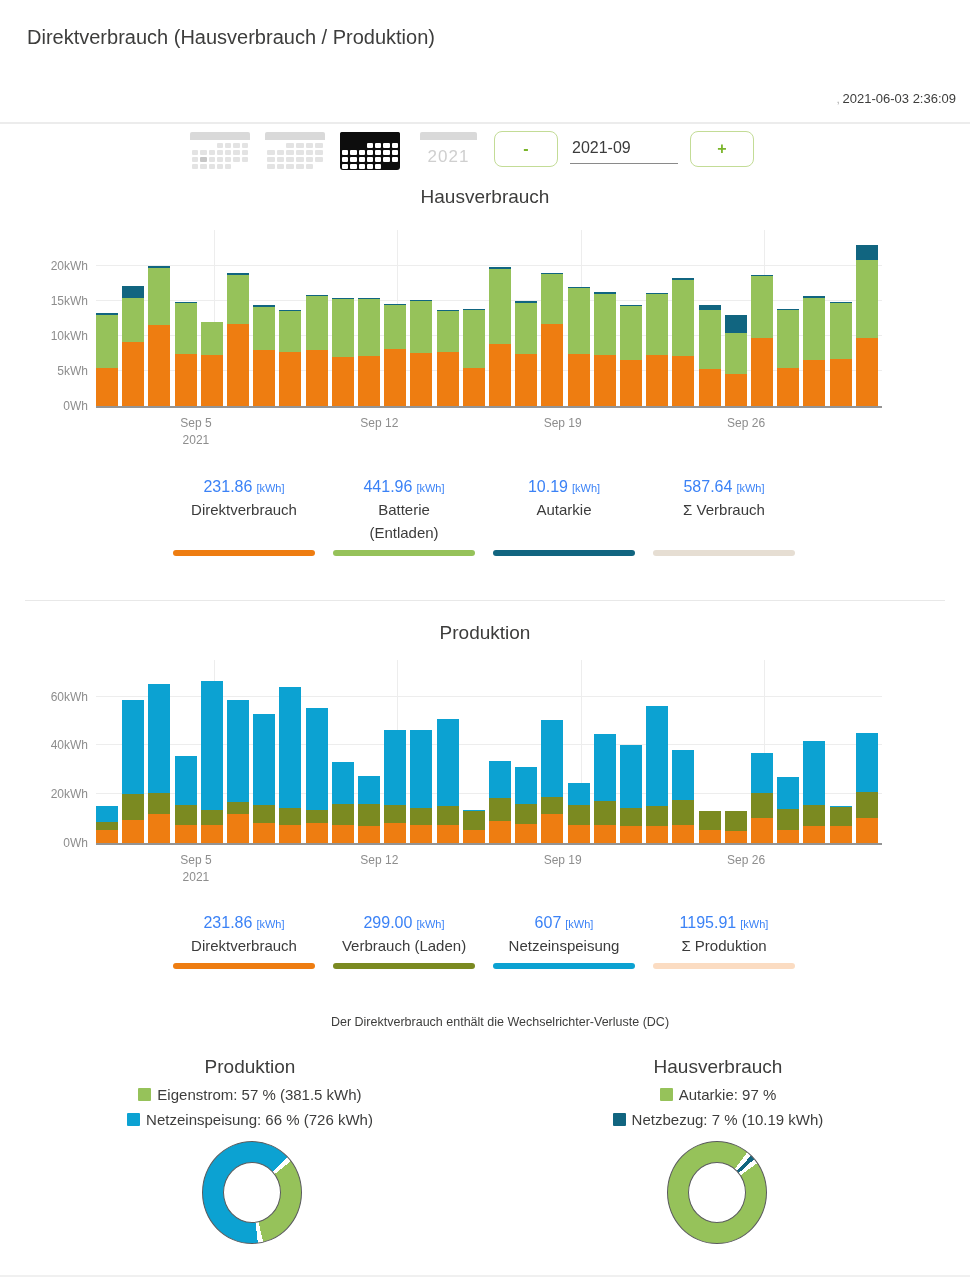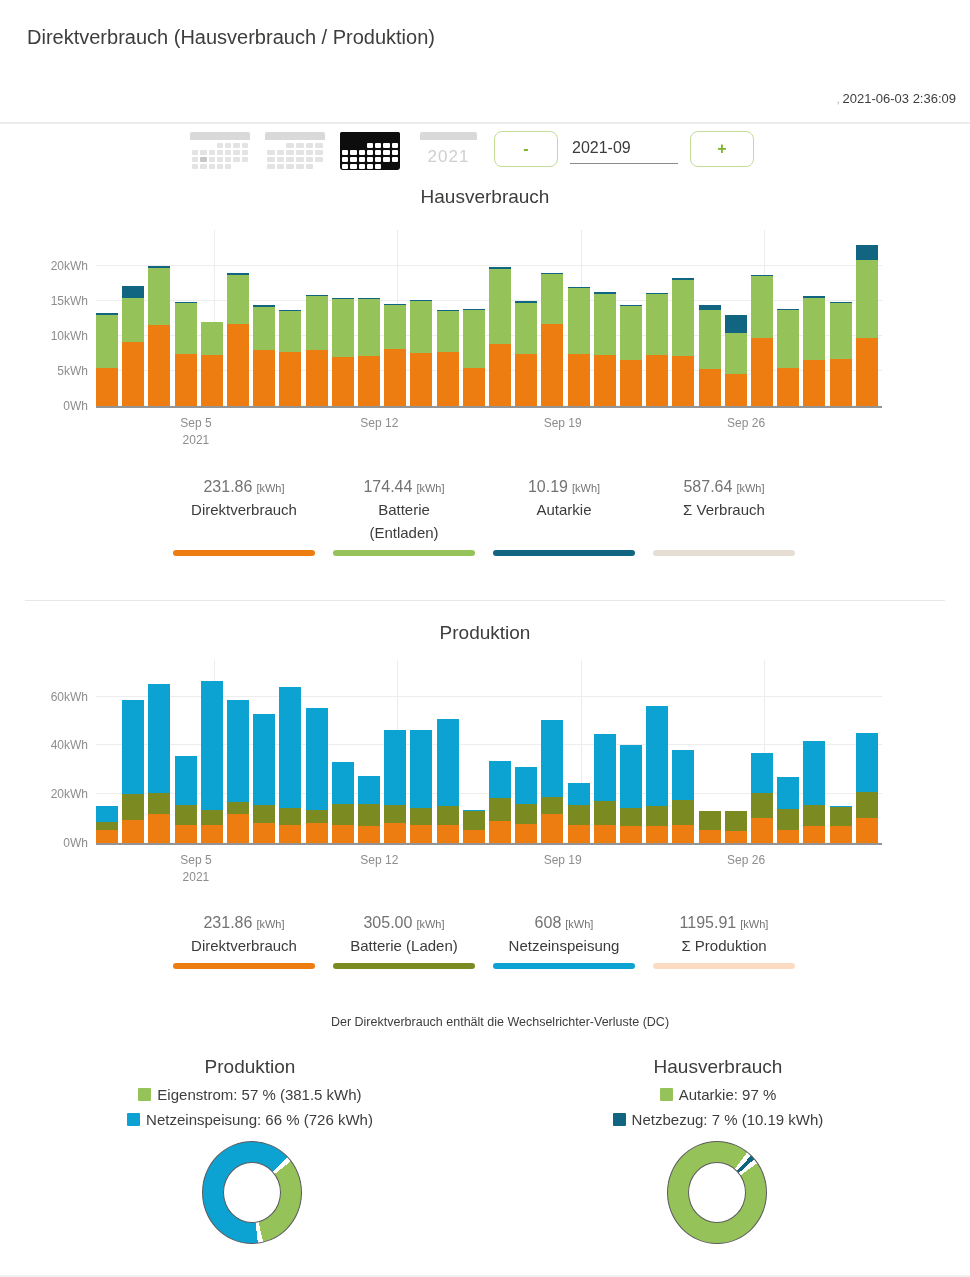--- a/index.html
+++ b/index.html
@@ -33,21 +33,21 @@
   .gridline-h{position:absolute;left:0;width:100%;height:1px;background:#ededed;}
   .gridline-v{position:absolute;top:0;bottom:0;width:1px;background:#ededed;}
   .ytick{position:absolute;left:-74px;width:66px;text-align:right;font-size:12px;color:#8d8d8d;}
   .xtick{position:absolute;font-size:12px;color:#8d8d8d;text-align:center;transform:translateX(-50%);white-space:nowrap;}
   .xtick .sub{margin-top:3px;}
   .bar-stack{position:absolute;bottom:0;display:flex;flex-direction:column-reverse;width:22px;}
   .seg{width:100%;}
 
   
   .stat-col{position:absolute;width:142px;height:82px;text-align:center;}
-  .stat-value-line{font-size:16px;color:#737373;}
+  .stat-value-line{font-size:16px;color:#3b82f6;}
   .stat-unit{font-size:11px;margin-left:4px;}
   .stat-label{font-size:15px;color:#3b3b3b;margin-top:4px;line-height:19px;}
   .stat-bar{position:absolute;left:0;top:72px;width:142px;height:6px;border-radius:3px;}
 
   .note-text{width:970px;text-align:center;font-size:12.5px;color:#3d3d3c;}
 
   
   .donut-heading{position:absolute;width:300px;text-align:center;font-size:19px;color:#3d3d3c;}
   .legend-line{position:absolute;width:400px;text-align:center;font-size:15px;color:#3d3d3c;}
   .swatch{display:inline-block;width:13px;height:13px;border-radius:1px;vertical-align:-1px;margin-right:6px;}
@@ -344,21 +344,21 @@
     </div>
   </div>
 
 <div>
   <div class="abs stat-col" style="left:173px;top:478px;">
     <div class="stat-value-line"><span>231.86</span><span class="stat-unit">[kWh]</span></div>
     <div class="stat-label">Direktverbrauch</div>
     <div class="stat-bar" style="background: rgb(238, 125, 17);"></div>
   </div>
   <div class="abs stat-col" style="left:333px;top:478px;">
-    <div class="stat-value-line"><span>174.44</span><span class="stat-unit">[kWh]</span></div>
+    <div class="stat-value-line"><span>441.96</span><span class="stat-unit">[kWh]</span></div>
     <div class="stat-label">Batterie</div>
     <div class="stat-label">(Entladen)</div>
     <div class="stat-bar" style="background: rgb(150, 194, 90);"></div>
   </div>
   <div class="abs stat-col" style="left:493px;top:478px;">
     <div class="stat-value-line"><span>10.19</span><span class="stat-unit">[kWh]</span></div>
     <div class="stat-label">Autarkie</div>
     <div class="stat-bar" style="background: rgb(17, 101, 128);"></div>
   </div>
   <div class="abs stat-col" style="left:653px;top:478px;">
@@ -548,26 +548,26 @@
     </div>
   </div>
 
 <div>
   <div class="abs stat-col" style="left:173px;top:914px;">
     <div class="stat-value-line"><span>231.86</span><span class="stat-unit">[kWh]</span></div>
     <div class="stat-label">Direktverbrauch</div>
     <div class="stat-bar" style="top: 49px; background: rgb(238, 125, 17);"></div>
   </div>
   <div class="abs stat-col" style="left:333px;top:914px;">
-    <div class="stat-value-line"><span>305.00</span><span class="stat-unit">[kWh]</span></div>
-    <div class="stat-label">Batterie (Laden)</div>
+    <div class="stat-value-line"><span>299.00</span><span class="stat-unit">[kWh]</span></div>
+    <div class="stat-label">Verbrauch (Laden)</div>
     <div class="stat-bar" style="top: 49px; background: rgb(123, 138, 33);"></div>
   </div>
   <div class="abs stat-col" style="left:493px;top:914px;">
-    <div class="stat-value-line"><span>608</span><span class="stat-unit">[kWh]</span></div>
+    <div class="stat-value-line"><span>607</span><span class="stat-unit">[kWh]</span></div>
     <div class="stat-label">Netzeinspeisung</div>
     <div class="stat-bar" style="top: 49px; background: rgb(12, 162, 210);"></div>
   </div>
   <div class="abs stat-col" style="left:653px;top:914px;">
     <div class="stat-value-line"><span>1195.91</span><span class="stat-unit">[kWh]</span></div>
     <div class="stat-label">Σ Produktion</div>
     <div class="stat-bar" style="top: 49px; background: rgb(251, 220, 194);"></div>
   </div>
 </div>
 

